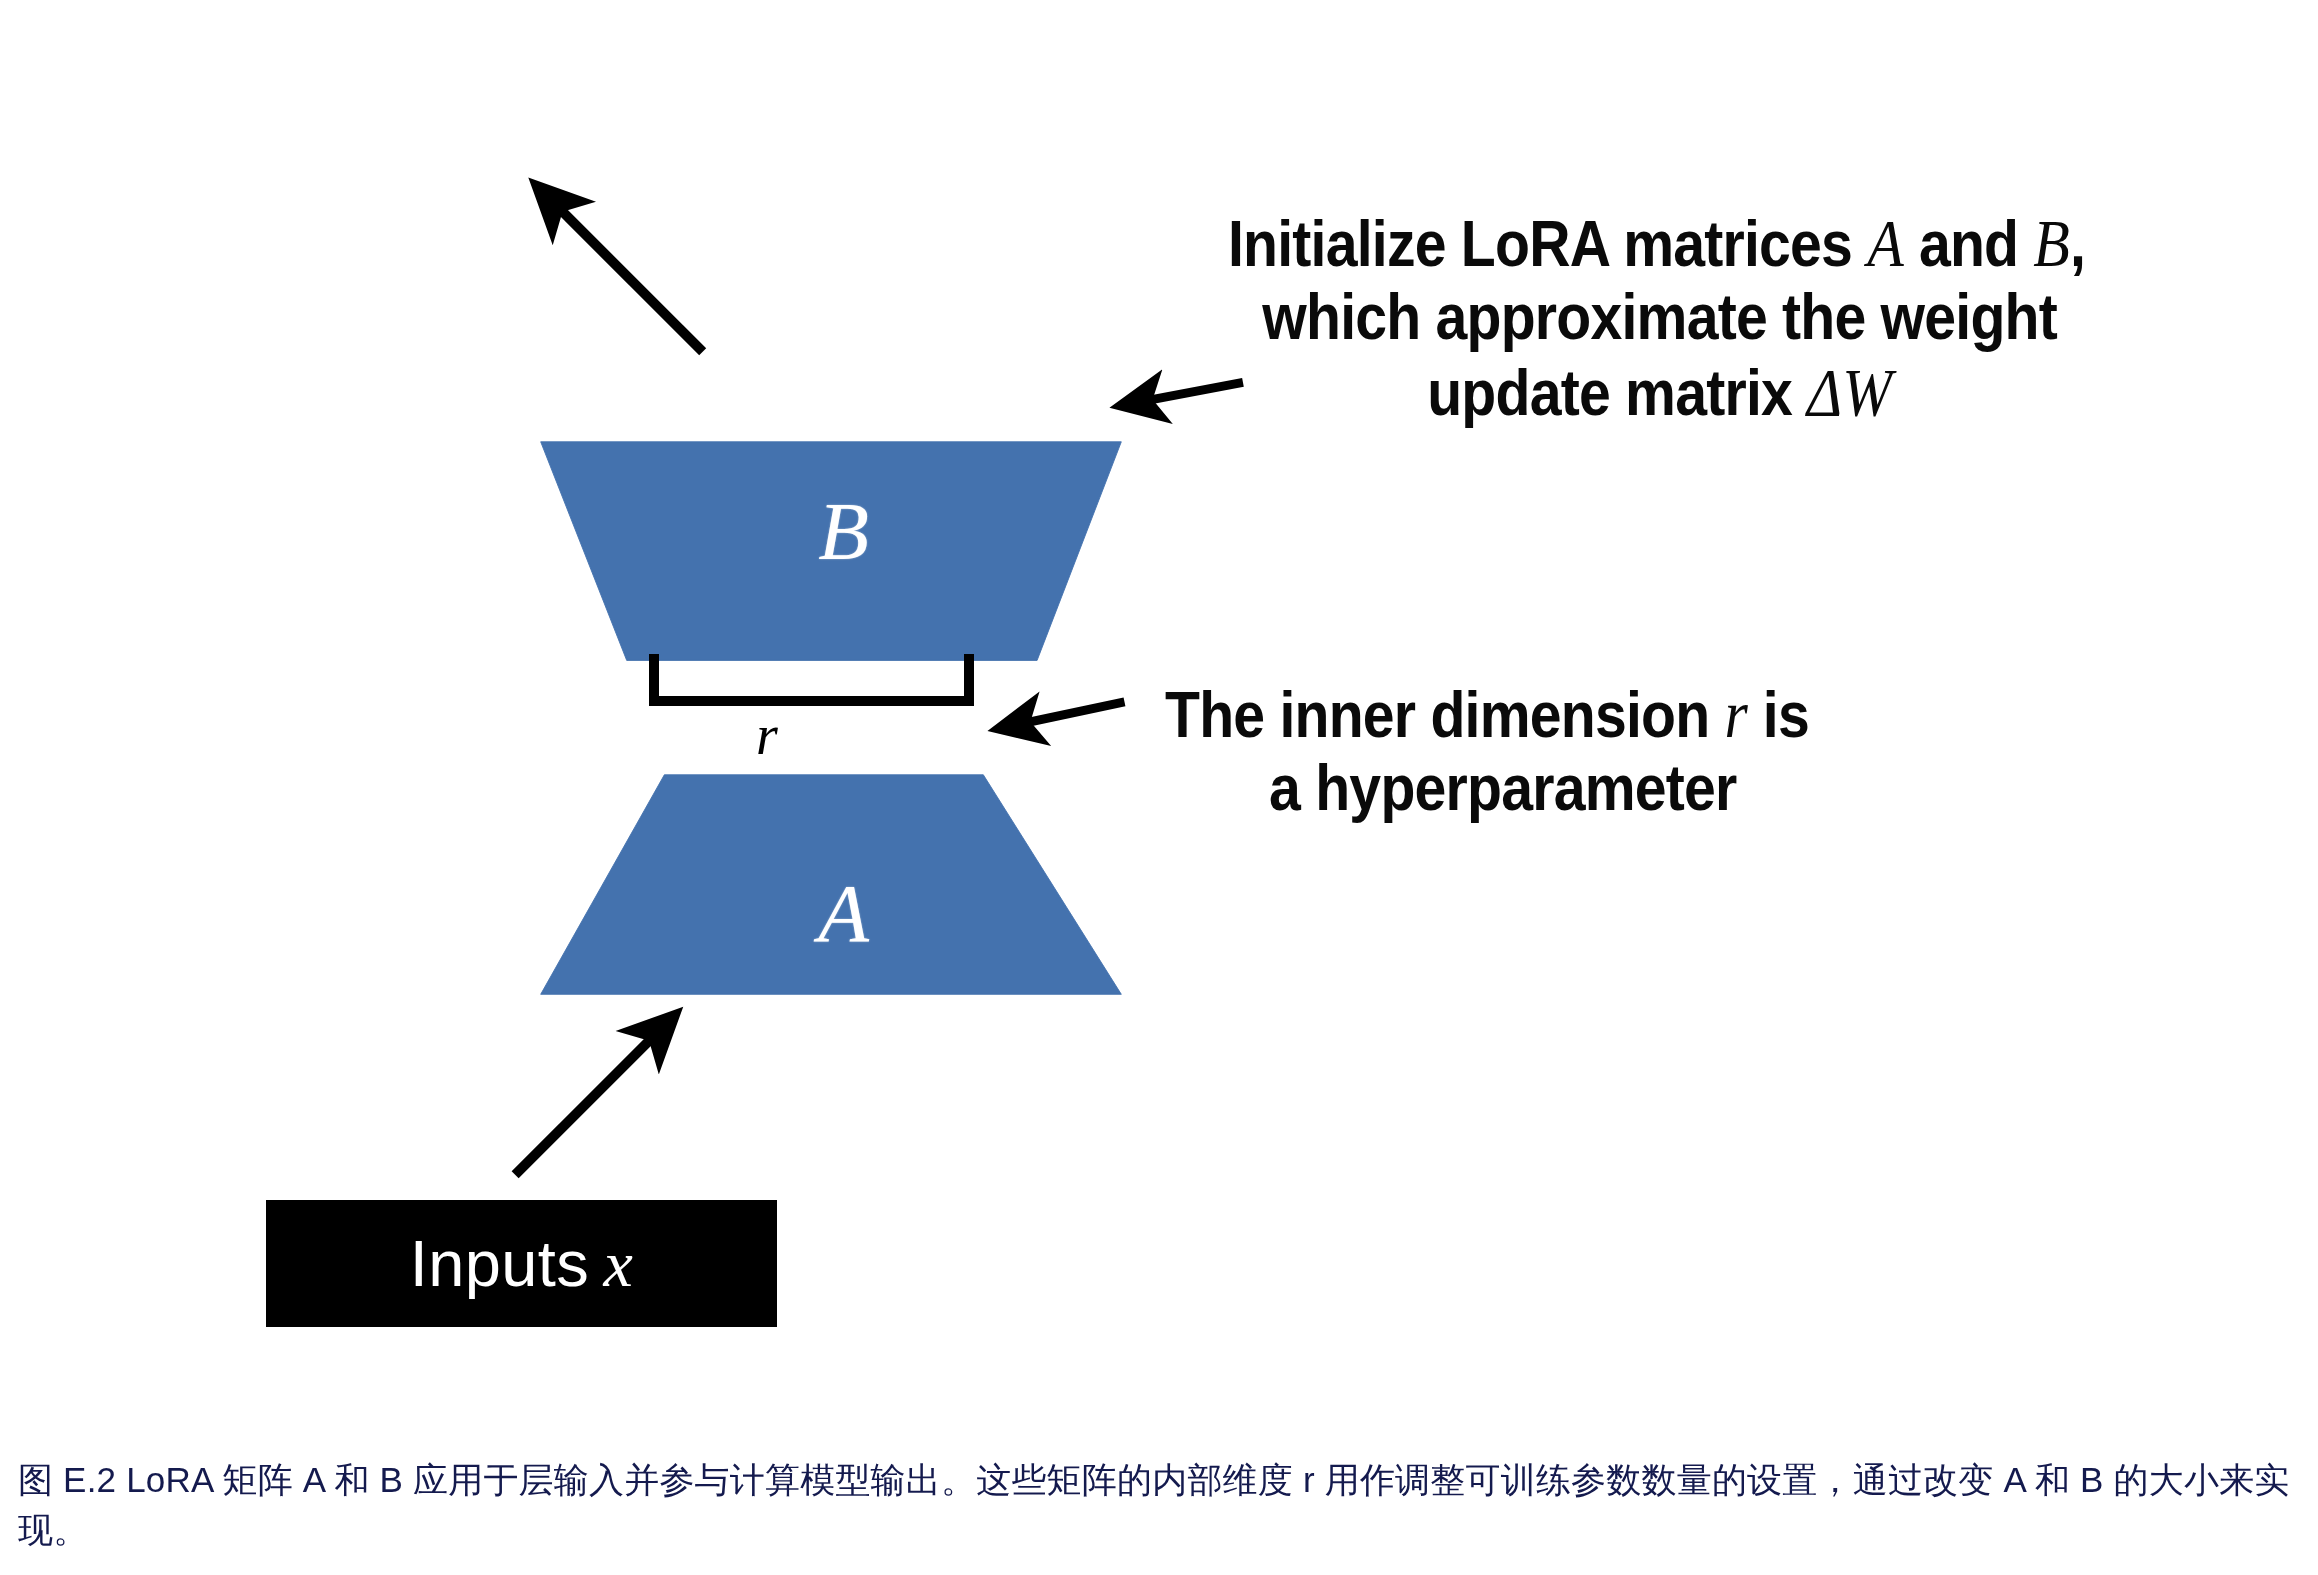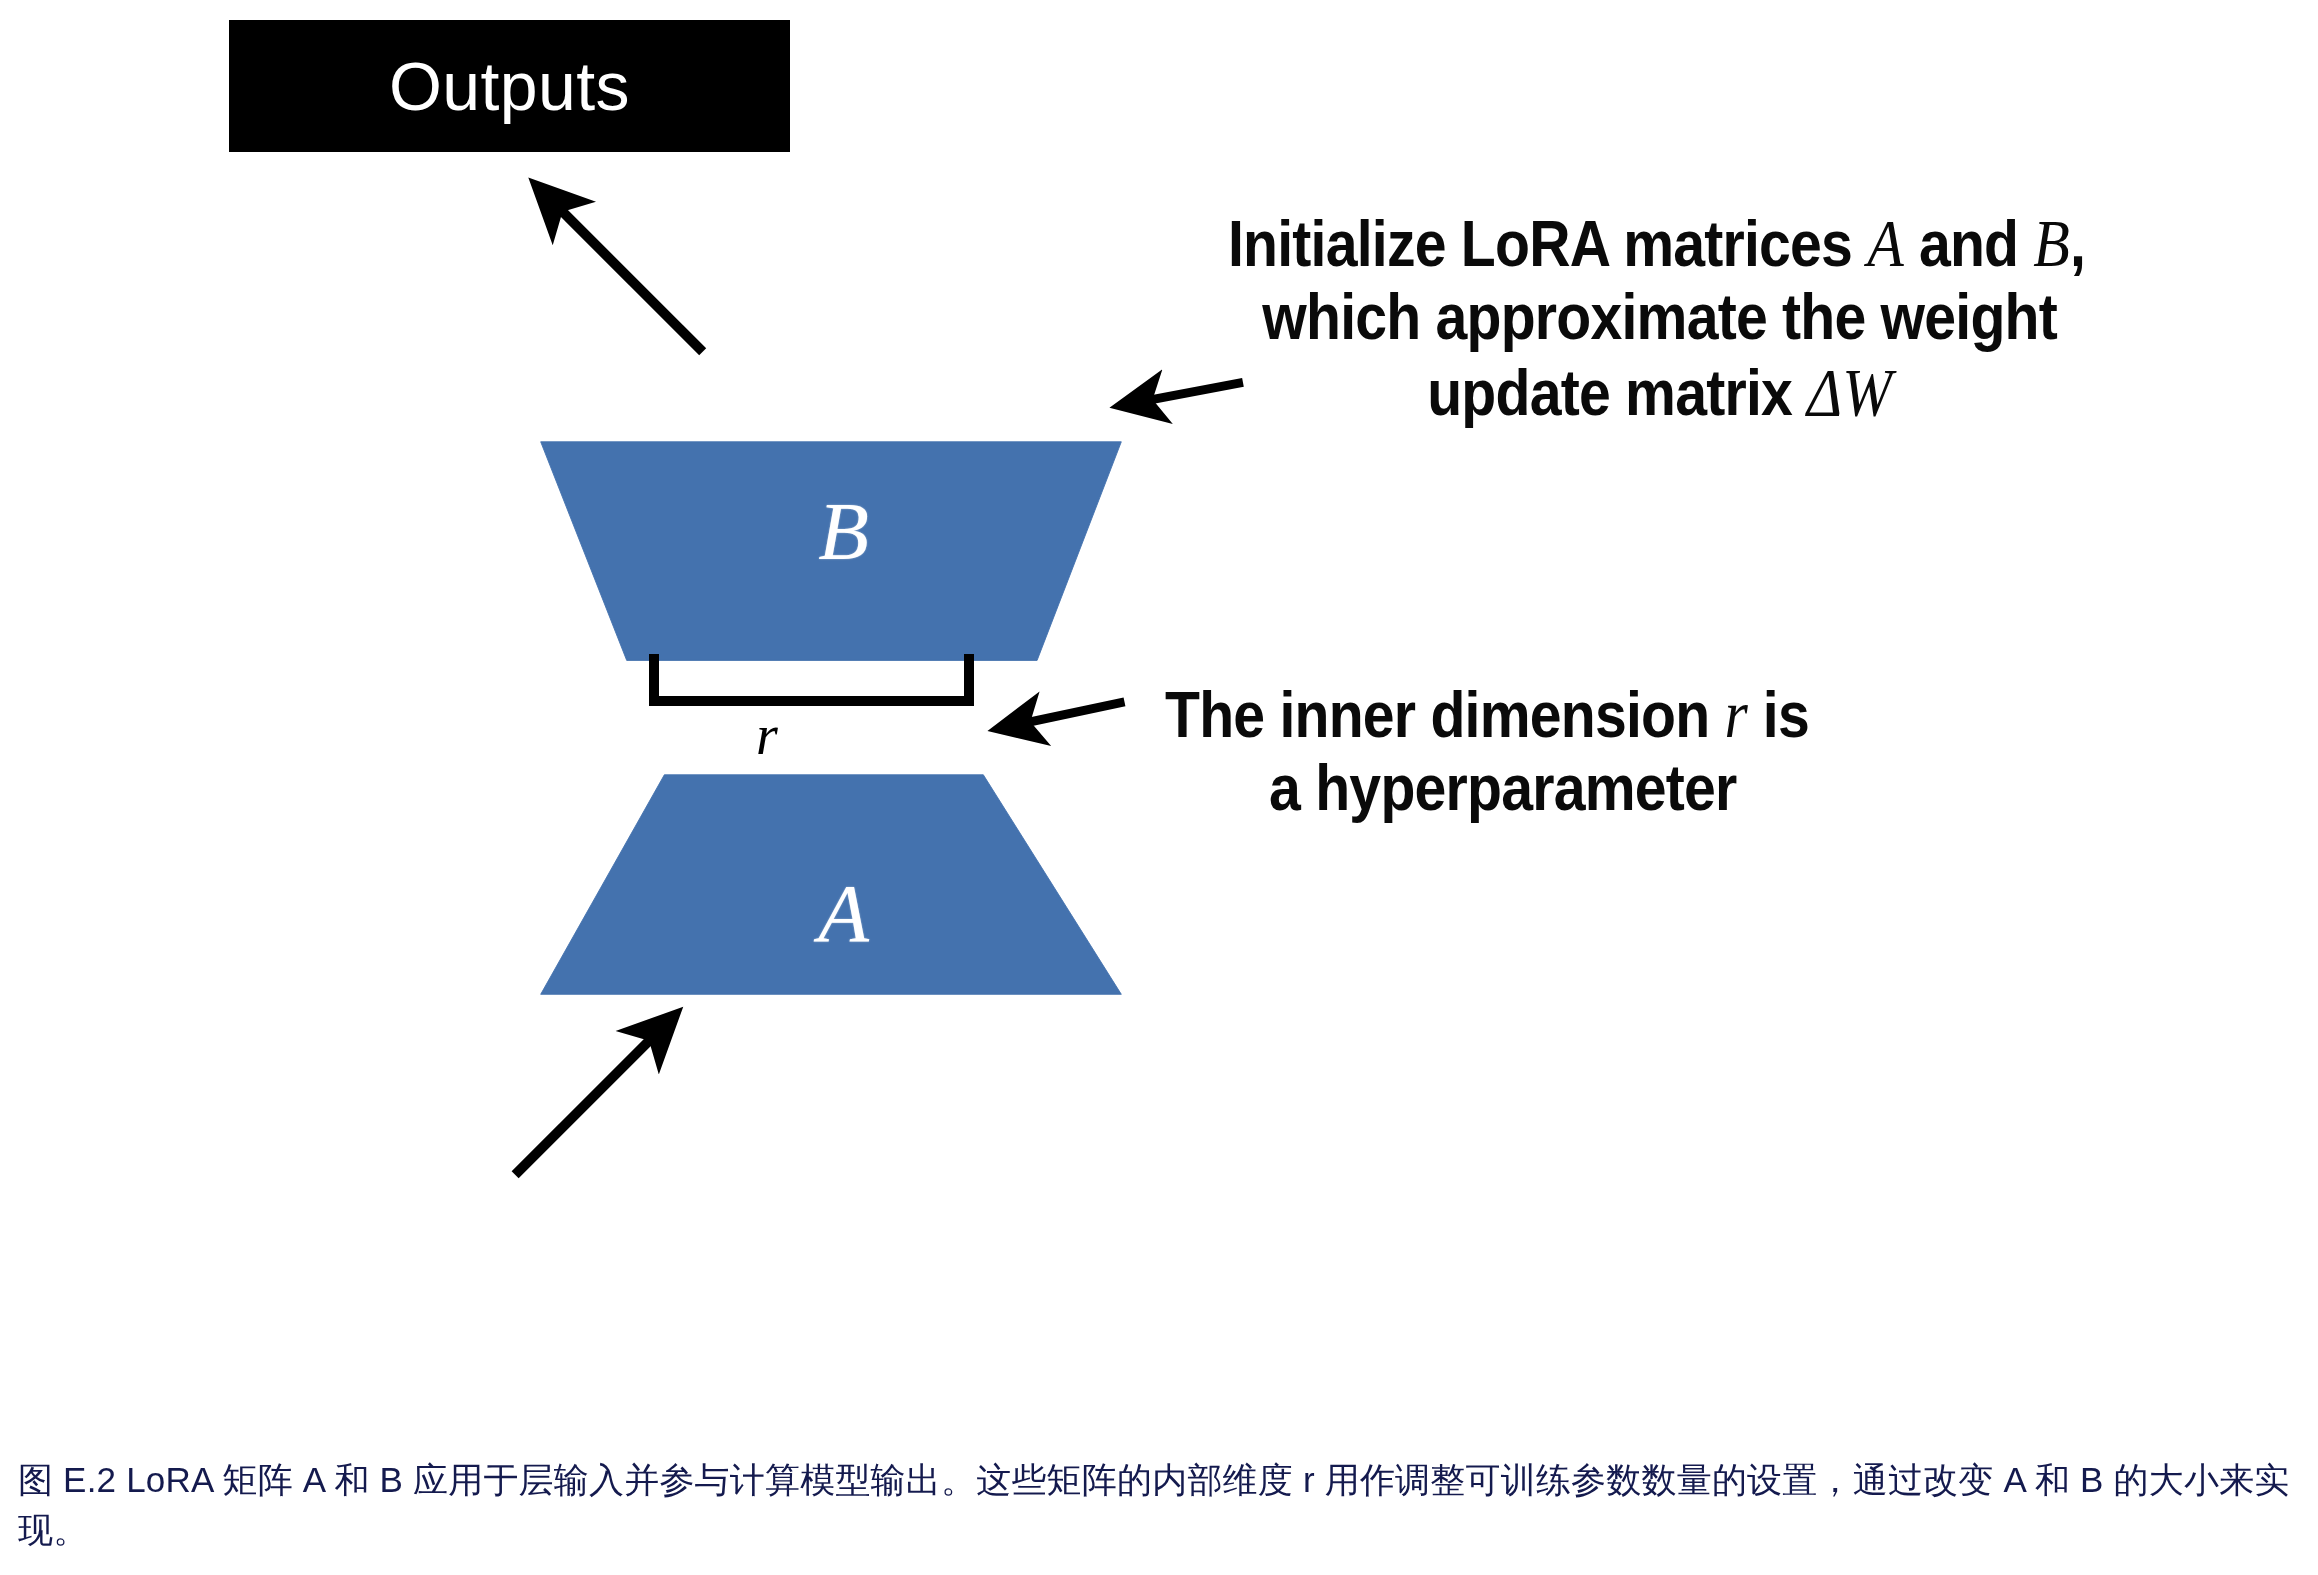--- a/index.html
+++ b/index.html
@@ -160,24 +160,25 @@
     width: 2319px;
     height: 1427px;
     pointer-events: none;
   }
 </style>
 </head>
 <body>
 
 <div id="figure-canvas">
 
-  <div class="io-box" id="outputs-box">
-    <span>Outputs</span>
-  </div>
-
+
+  <div class="io-box" id="inputs-box">
+    <span>Inputs</span>
+      <span class="math-italic">x</span>
+  </div>
 
   <div class="trapezoid-wrap" id="trap-b-wrap">
     <svg width="592" height="224" viewBox="0 0 660 250">
       <polygon points="6,2 654,2 560,246 102,246" fill="#4472ae" stroke="#4472ae" stroke-width="1"></polygon>
     </svg>
     <div class="trap-letter" id="trap-b-letter">B</div>
   </div>
 
   <div class="trapezoid-wrap" id="trap-a-wrap">
     <svg width="592" height="224" viewBox="0 0 660 250">

